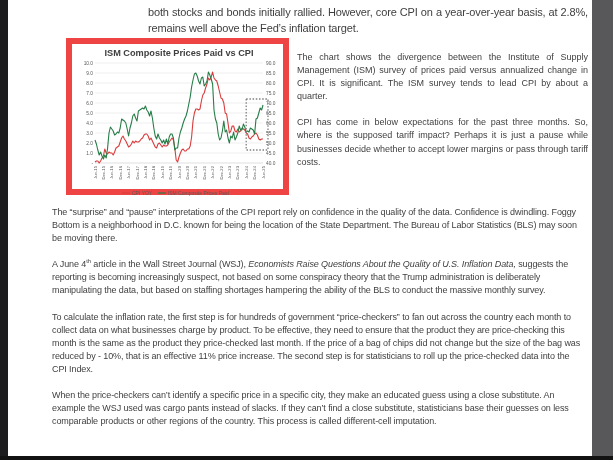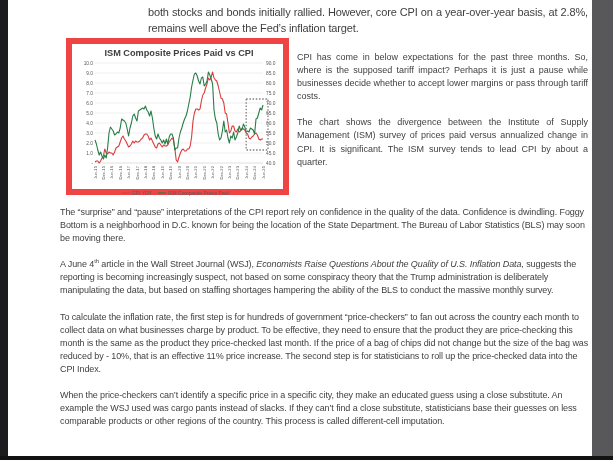--- a/index.html
+++ b/index.html
@@ -21,21 +21,21 @@
     background:#ffffff;border:6px solid #ef4444;box-sizing:border-box;
   }
   .chart-frame svg{display:block;}
   .chart-frame svg text{font-family:"Liberation Sans",sans-serif;}
   .side-col{
     position:absolute;left:297px;top:51px;width:291px;
     font-size:9px;line-height:13.1px;text-align:justify;
   }
   .side-col p{margin-bottom:13px;}
   .body-col{
-    position:absolute;left:60px;top:206px;width:529px;
+    position:absolute;left:52px;top:206px;width:529px;
     font-size:9px;line-height:13.1px;letter-spacing:-0.1px;
   }
   .body-col p{margin-bottom:13px;}
   sup{font-size:5.8px;line-height:0;vertical-align:super;}
   em{font-style:italic;}
 </style>
 </head>
 <body>
 
 <div class="screen">
@@ -106,22 +106,22 @@
         <rect x="174.2" y="55.0" width="21.8" height="51.0" fill="none" stroke="#7f7f7f" stroke-width="1.3" stroke-dasharray="1.5 1.7"></rect>
         <text x="107" y="12" text-anchor="middle" font-size="9.2" font-weight="bold" fill="#404040">ISM Composite Prices Paid vs CPI</text>
         <line x1="50" y1="149" x2="58" y2="149" stroke="#d93c3c" stroke-width="1.2"></line>
         <text x="60" y="150.8" font-size="5" fill="#595959">CPI YOY</text>
         <line x1="85.85" y1="149" x2="93.85" y2="149" stroke="#267d48" stroke-width="1.2"></line>
         <text x="95.85" y="150.8" font-size="5" fill="#595959">ISM Composite Prices Paid</text>
       </svg>
   </figure>
 
   <div class="side-col">
+    <p>The chart shows the divergence between the Institute of Supply Management (ISM) survey of prices paid versus annualized change in CPI. It is significant. The ISM survey tends to lead CPI by about a quarter.</p>
     <p>CPI has come in below expectations for the past three months. So, where is the supposed tariff impact? Perhaps it is just a pause while businesses decide whether to accept lower margins or pass through tariff costs.</p>
-    <p>The chart shows the divergence between the Institute of Supply Management (ISM) survey of prices paid versus annualized change in CPI. It is significant. The ISM survey tends to lead CPI by about a quarter.</p>
   </div>
 
   <div class="body-col">
     <p>The “surprise” and “pause” interpretations of the CPI report rely on confidence in the quality of the data. Confidence is dwindling. Foggy Bottom is a neighborhood in D.C. known for being the location of the State Department. The Bureau of Labor Statistics (BLS) may soon be moving there.</p>
     <p><span>A June 4</span><sup>th</sup><span> article in the Wall Street Journal (WSJ), </span><em>Economists Raise Questions About the Quality of U.S. Inflation Data,</em><span> suggests the reporting is becoming increasingly suspect, not based on some conspiracy theory that the Trump administration is deliberately manipulating the data, but based on staffing shortages hampering the ability of the BLS to conduct the massive monthly survey.</span></p>
     <p>To calculate the inflation rate, the first step is for hundreds of government “price-checkers” to fan out across the country each month to collect data on what businesses charge by product. To be effective, they need to ensure that the product they are price-checking this month is the same as the product they price-checked last month. If the price of a bag of chips did not change but the size of the bag was reduced by - 10%, that is an effective 11% price increase. The second step is for statisticians to roll up the price-checked data into the CPI Index.</p>
     <p>When the price-checkers can’t identify a specific price in a specific city, they make an educated guess using a close substitute. An example the WSJ used was cargo pants instead of slacks. If they can’t find a close substitute, statisticians base their guesses on less comparable products or other regions of the country. This process is called different-cell imputation.</p>
   </div>
 </div>
 

